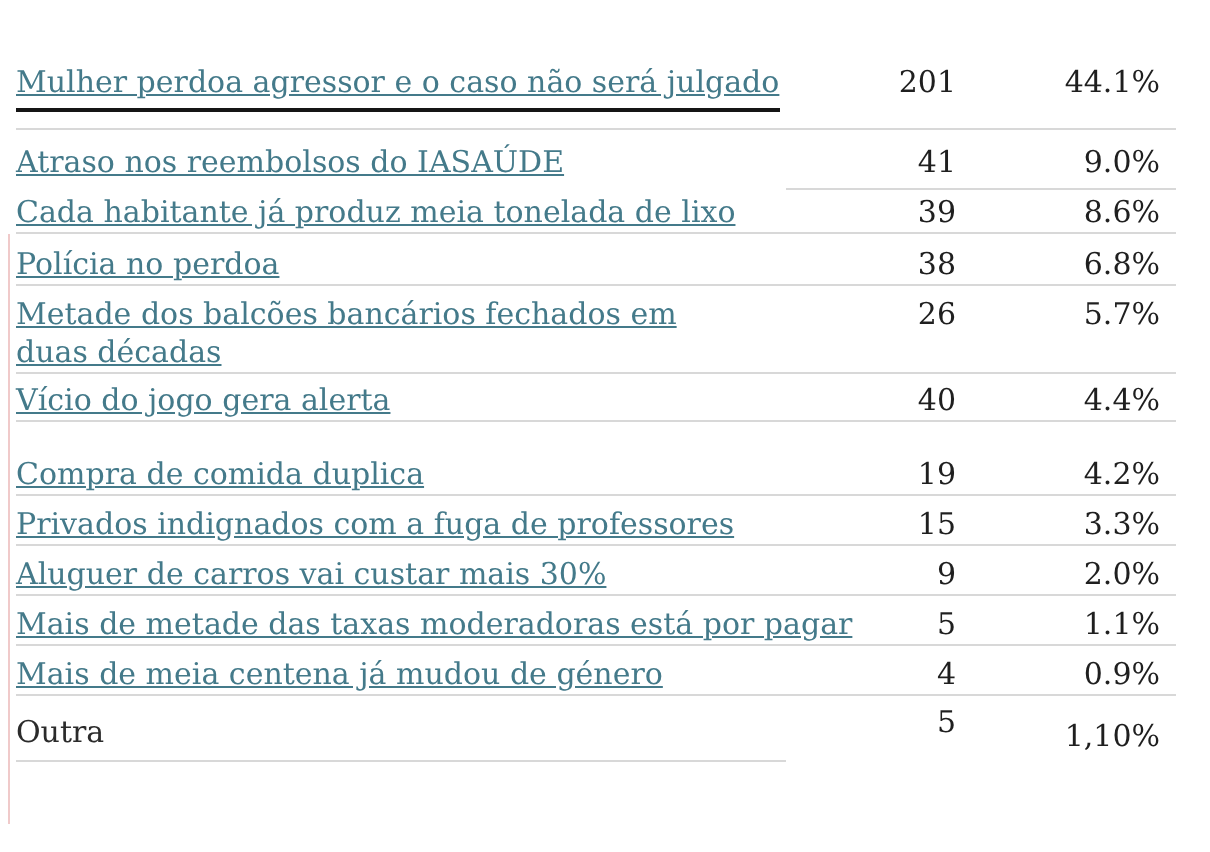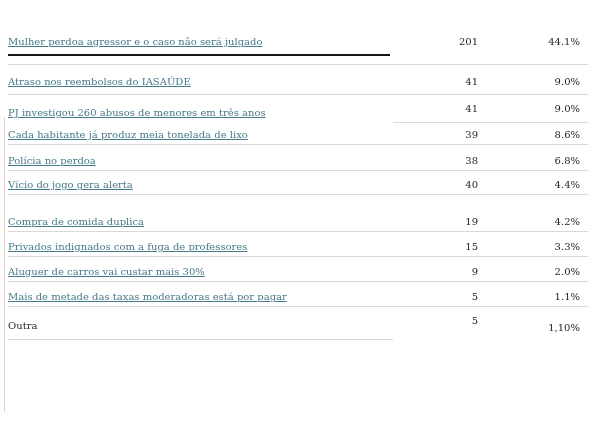--- a/index.html
+++ b/index.html
@@ -15,21 +15,21 @@
   body{font-family:"DejaVu Serif","Liberation Serif",serif;position:relative;}
 
   .page{position:relative;width:605px;height:426px;padding-left:8px;}
 
   .left-artifact{position:absolute;left:4px;top:95px;width:1px;height:295px;
     background:var(--c-left-artifact);}
 
   table.results{border-collapse:collapse;margin-top:22px;table-layout:fixed;
     width:580px;}
   td{vertical-align:top;border-top:1px solid var(--c-separator);
-    font-size:10px;line-height:19px;color:var(--c-text);}
+    font-size:15px;line-height:19px;color:var(--c-text);}
   td.lab{width:385px;}
   td.cnt{width:85px;text-align:right;}
   td.pct{width:110px;text-align:right;padding-right:8px;}
   td.lab span{white-space:nowrap;}
   td.lab span.link{color:var(--c-link);text-decoration:underline;cursor:pointer;}
   td.lab span.plain{color:var(--c-plain-label);text-decoration:none;}
 
   
   tr.r0 td{border-top:none;padding-top:10px;padding-bottom:13px;}
   tr.r0 td.lab{position:relative;}
@@ -64,34 +64,36 @@
         <tr class="r0">
     <td class="lab"><span class="link">Mulher perdoa agressor e o caso não será julgado</span></td>
     <td class="cnt">201</td>
     <td class="pct">44.1%</td>
   </tr>
         <tr class="r1">
     <td class="lab"><span class="link">Atraso nos reembolsos do IASAÚDE</span></td>
     <td class="cnt">41</td>
     <td class="pct">9.0%</td>
   </tr>
-        <tr class="r2">
-    <td class="lab"><span class="link">PJ investigou 260 abusos de menores em três anos</span></td>
-    <td class="cnt">41</td>
-    <td class="pct">9.0%</td>
-  </tr>
         <tr class="r3">
     <td class="lab"><span class="link">Cada habitante já produz meia tonelada de lixo</span></td>
     <td class="cnt">39</td>
     <td class="pct">8.6%</td>
   </tr>
         <tr class="r4">
     <td class="lab"><span class="link">Polícia no perdoa</span></td>
     <td class="cnt">38</td>
     <td class="pct">6.8%</td>
+  </tr>
+        <tr class="r5">
+    <td class="lab">
+            <span class="link">Metade dos balcões bancários fechados em duas décadas</span>
+          </td>
+    <td class="cnt">26</td>
+    <td class="pct">5.7%</td>
   </tr>
         <tr class="r6">
     <td class="lab"><span class="link">Vício do jogo gera alerta</span></td>
     <td class="cnt">40</td>
     <td class="pct">4.4%</td>
   </tr>
         <tr class="r7">
     <td class="lab"><span class="link">Compra de comida duplica</span></td>
     <td class="cnt">19</td>
     <td class="pct">4.2%</td>
@@ -104,20 +106,25 @@
         <tr class="r9">
     <td class="lab"><span class="link">Aluguer de carros vai custar mais 30%</span></td>
     <td class="cnt">9</td>
     <td class="pct">2.0%</td>
   </tr>
         <tr class="r10">
     <td class="lab"><span class="link">Mais de metade das taxas moderadoras está por pagar</span></td>
     <td class="cnt">5</td>
     <td class="pct">1.1%</td>
   </tr>
+        <tr class="r11">
+    <td class="lab"><span class="link">Mais de meia centena já mudou de género</span></td>
+    <td class="cnt">4</td>
+    <td class="pct">0.9%</td>
+  </tr>
         <tr class="r12">
     <td class="lab"><span class="plain">Outra</span></td>
     <td class="cnt">5</td>
     <td class="pct">1,10%</td>
   </tr>
       </tbody>
   </table>
 </div>
 
 </body></html>

